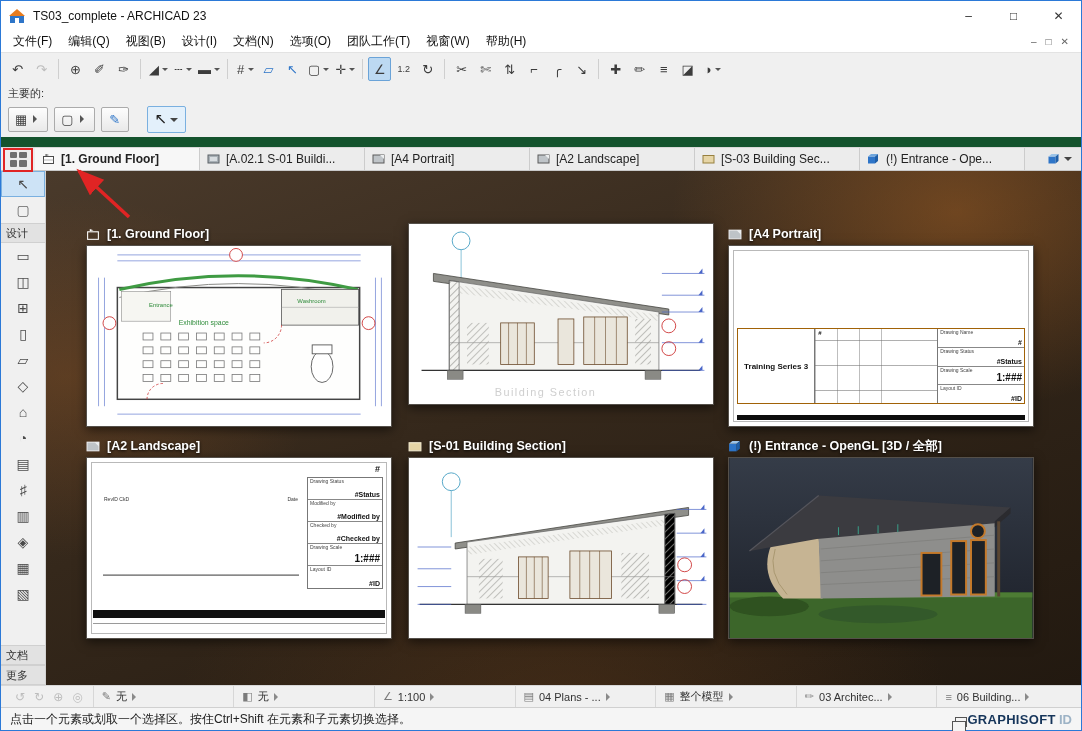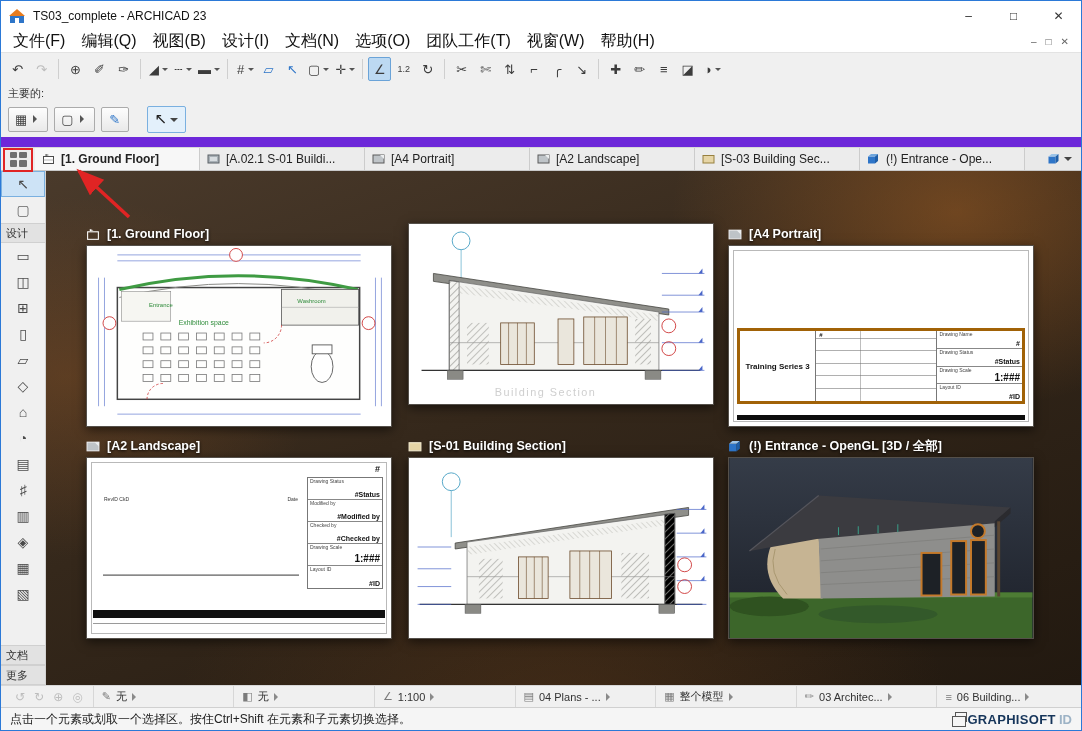--- a/index.html
+++ b/index.html
@@ -1,29 +1,29 @@
 <!DOCTYPE html>
 <html><head>
 <meta charset="utf-8">
 <style>
   *{box-sizing:border-box;margin:0;padding:0}
   html,body{width:1082px;height:731px}
   body{font-family:"Liberation Sans","DejaVu Sans",sans-serif;font-size:12px;color:#222;background:#fff;overflow:hidden}
-  .win{width:1082px;height:731px;border:1px solid #2b79d7;display:flex;flex-direction:column;background:#6d28d9;position:relative}
+  .win{width:1082px;height:731px;border:1px solid #2b79d7;display:flex;flex-direction:column;background:#14532d;position:relative}
 
   
   .titlebar{height:30px;background:#fff;display:flex;align-items:center;padding-left:8px;gap:7px;flex:0 0 auto}
   .app-icon{width:17px;height:16px;flex:0 0 auto}
   .title-text{font-size:12px;color:#111}
   .win-controls{margin-left:auto;display:flex;height:100%}
   .win-btn{width:45px;display:flex;align-items:center;justify-content:center;font-size:12px;color:#333}
 
   
   .menubar{height:22px;background:#fff;display:flex;align-items:center;padding:0 4px;border-bottom:1px solid #e3e3e3;flex:0 0 auto}
-  .menu-item{padding:0 8px;font-size:16px;color:#111}
+  .menu-item{padding:0 8px;font-size:12px;color:#111}
   .child-controls{margin-left:auto;display:flex;gap:9px;color:#666;font-size:10px;padding-right:8px}
 
   
   .toolbar1{height:32px;background:#f0f0f0;display:flex;align-items:center;padding:0 5px;gap:1px;flex:0 0 auto}
   .tbtn{min-width:23px;height:24px;display:flex;align-items:center;justify-content:center;font-size:13px;color:#3c3c3c;border-radius:2px;position:relative;padding:0 3px}
   .tbtn.small-text{font-size:9px;font-weight:normal}
   .tbtn.has-caret{padding-right:11px}
   .tbtn.has-caret::after{content:"";position:absolute;right:2px;top:11px;border:3px solid transparent;border-top-color:#555}
   .tbtn.disabled{color:#bdbdbd}
   .tbtn.blue{color:#2e75c8}
@@ -70,21 +70,21 @@
       linear-gradient(160deg,#4a3a2b 0%,#35281b 45%,#221910 100%)}
 
   .card{position:absolute;width:306px}
   .card-title{height:22px;display:flex;align-items:center;gap:7px;color:#fff;font-size:12.5px;font-weight:bold;text-shadow:0 1px 3px rgba(0,0,0,.9);white-space:nowrap}
   .card-thumb{height:182px;background:#fff;border:1px solid #55504a;box-shadow:0 3px 10px rgba(0,0,0,.55);position:relative;overflow:hidden}
   .card-thumb.dark{background:#262b33}
   .card-thumb svg{display:block;width:100%;height:100%}
 
   
   .page-border{position:absolute;inset:4px;border:1px solid #b9b9b9}
-  .a4-block{position:absolute;left:8px;right:8px;top:82px;height:76px;display:flex;border:3px solid #a16207;background:#fff}
+  .a4-block{position:absolute;left:8px;right:8px;top:82px;height:76px;display:flex;border:1px solid #a16207;background:#fff}
   .a4-left{width:27%;border-right:1px solid #777;display:flex;align-items:center;justify-content:center}
   .series{font-weight:bold;font-size:8px;color:#111}
   .a4-mid{flex:1;border-right:1px solid #777;position:relative;
     background:repeating-linear-gradient(0deg,rgba(110,110,110,.55) 0 .5px,transparent .5px 12.5px),
                repeating-linear-gradient(90deg,rgba(110,110,110,.45) 0 .5px,transparent .5px 22px)}
   .a4-hash{position:absolute;left:3px;top:1px;font-size:6px;font-weight:bold;color:#111}
   .a4-right{width:30%;display:flex;flex-direction:column;background:#fff}
   .tb-row{flex:1;border-bottom:1px solid #888;display:flex;flex-direction:column;justify-content:space-between;padding:1px 2px;overflow:hidden}
   .tb-row:last-child{border-bottom:none}
   .lbl{font-size:5px;color:#444;line-height:1}
@@ -109,21 +109,21 @@
   
   .bottombar{height:22px;background:#f0f0f0;border-top:1px solid #d7d7d7;display:flex;align-items:center;font-size:11px;color:#444;padding:0 4px;flex:0 0 auto}
   .bb-icons{display:flex;gap:9px;color:#bdbdbd;font-size:12px;padding:0 10px;flex:0 0 auto}
   .bb-seg{flex:1;min-width:0;display:flex;align-items:center;gap:5px;padding:0 8px;border-left:1px solid #d7d7d7;height:100%;overflow:hidden}
   .bb-seg .seg-icon{color:#7b7b7b;font-size:11px;flex:0 0 auto}
   .bb-seg .seg-val{white-space:nowrap;overflow:hidden;text-overflow:ellipsis;color:#333}
   .bb-seg::after{content:"";border:4px solid transparent;border-left-color:#8a8a8a;flex:0 0 auto}
 
   
   .statusbar{height:23px;background:#f5f5f5;border-top:1px solid #d0d0d0;display:flex;align-items:center;padding:0 9px;font-size:12px;color:#222;flex:0 0 auto}
-  .sb-right{margin-left:auto;display:flex;align-items:flex-start;}
+  .sb-right{margin-left:auto;display:flex;align-items:flex-end;}
   .sb-winicon{width:12px;height:10px;border:1.5px solid #555;position:relative;background:#f5f5f5}
   .sb-winicon::after{content:"";position:absolute;left:-4px;top:3px;width:12px;height:9px;border:1.5px solid #555;background:#f5f5f5}
   .brand{font-weight:bold;color:#16355a;font-size:13px;letter-spacing:.3px}
   .brand-id{font-weight:bold;color:#9db3c6;font-size:13px}
 </style>
 </head>
 <body>
 
 <div class="win">
 

